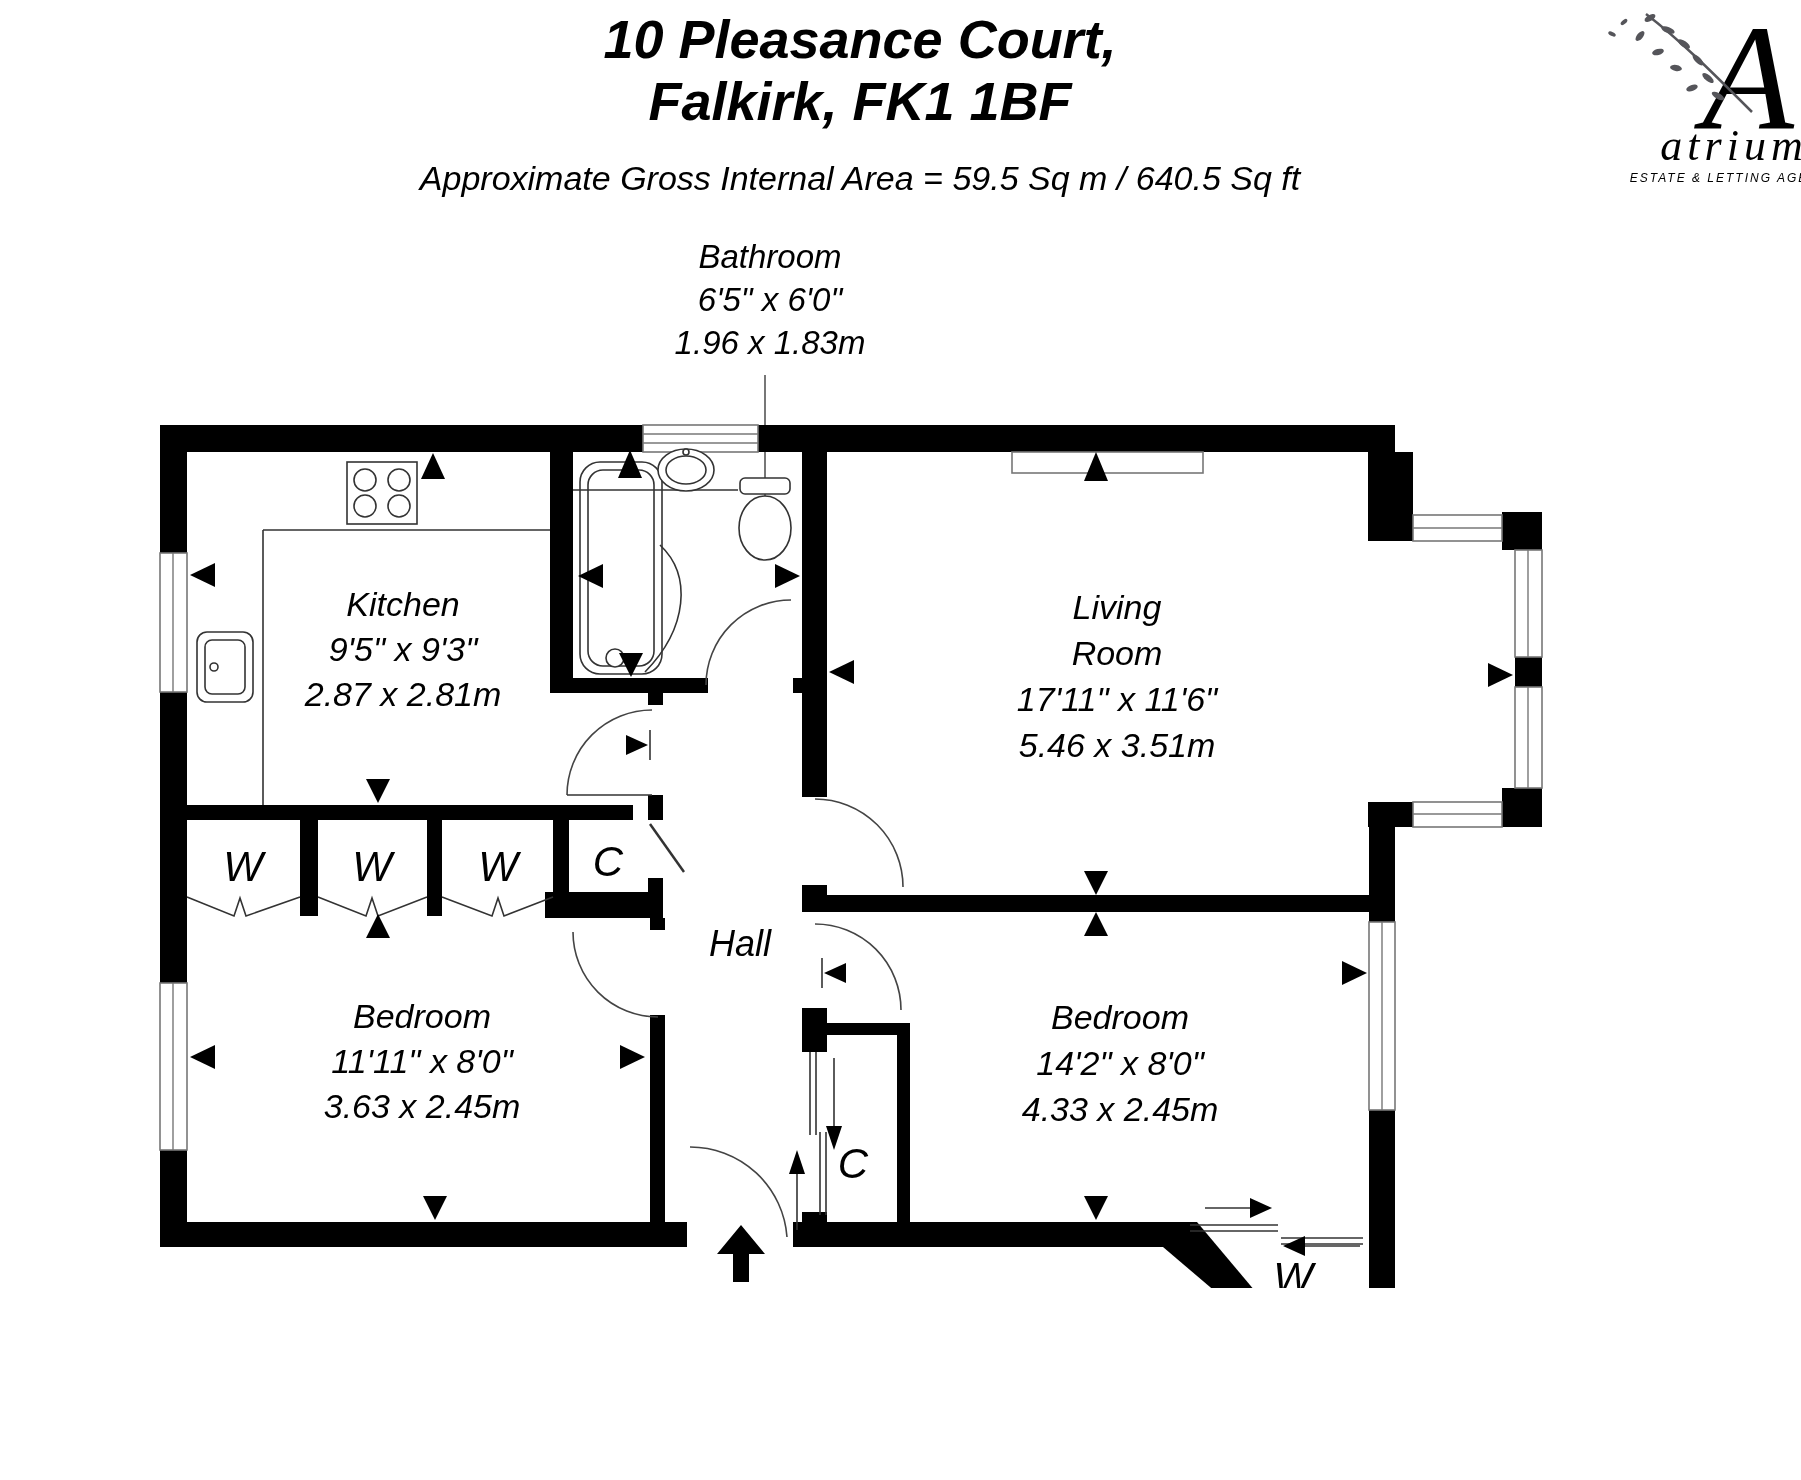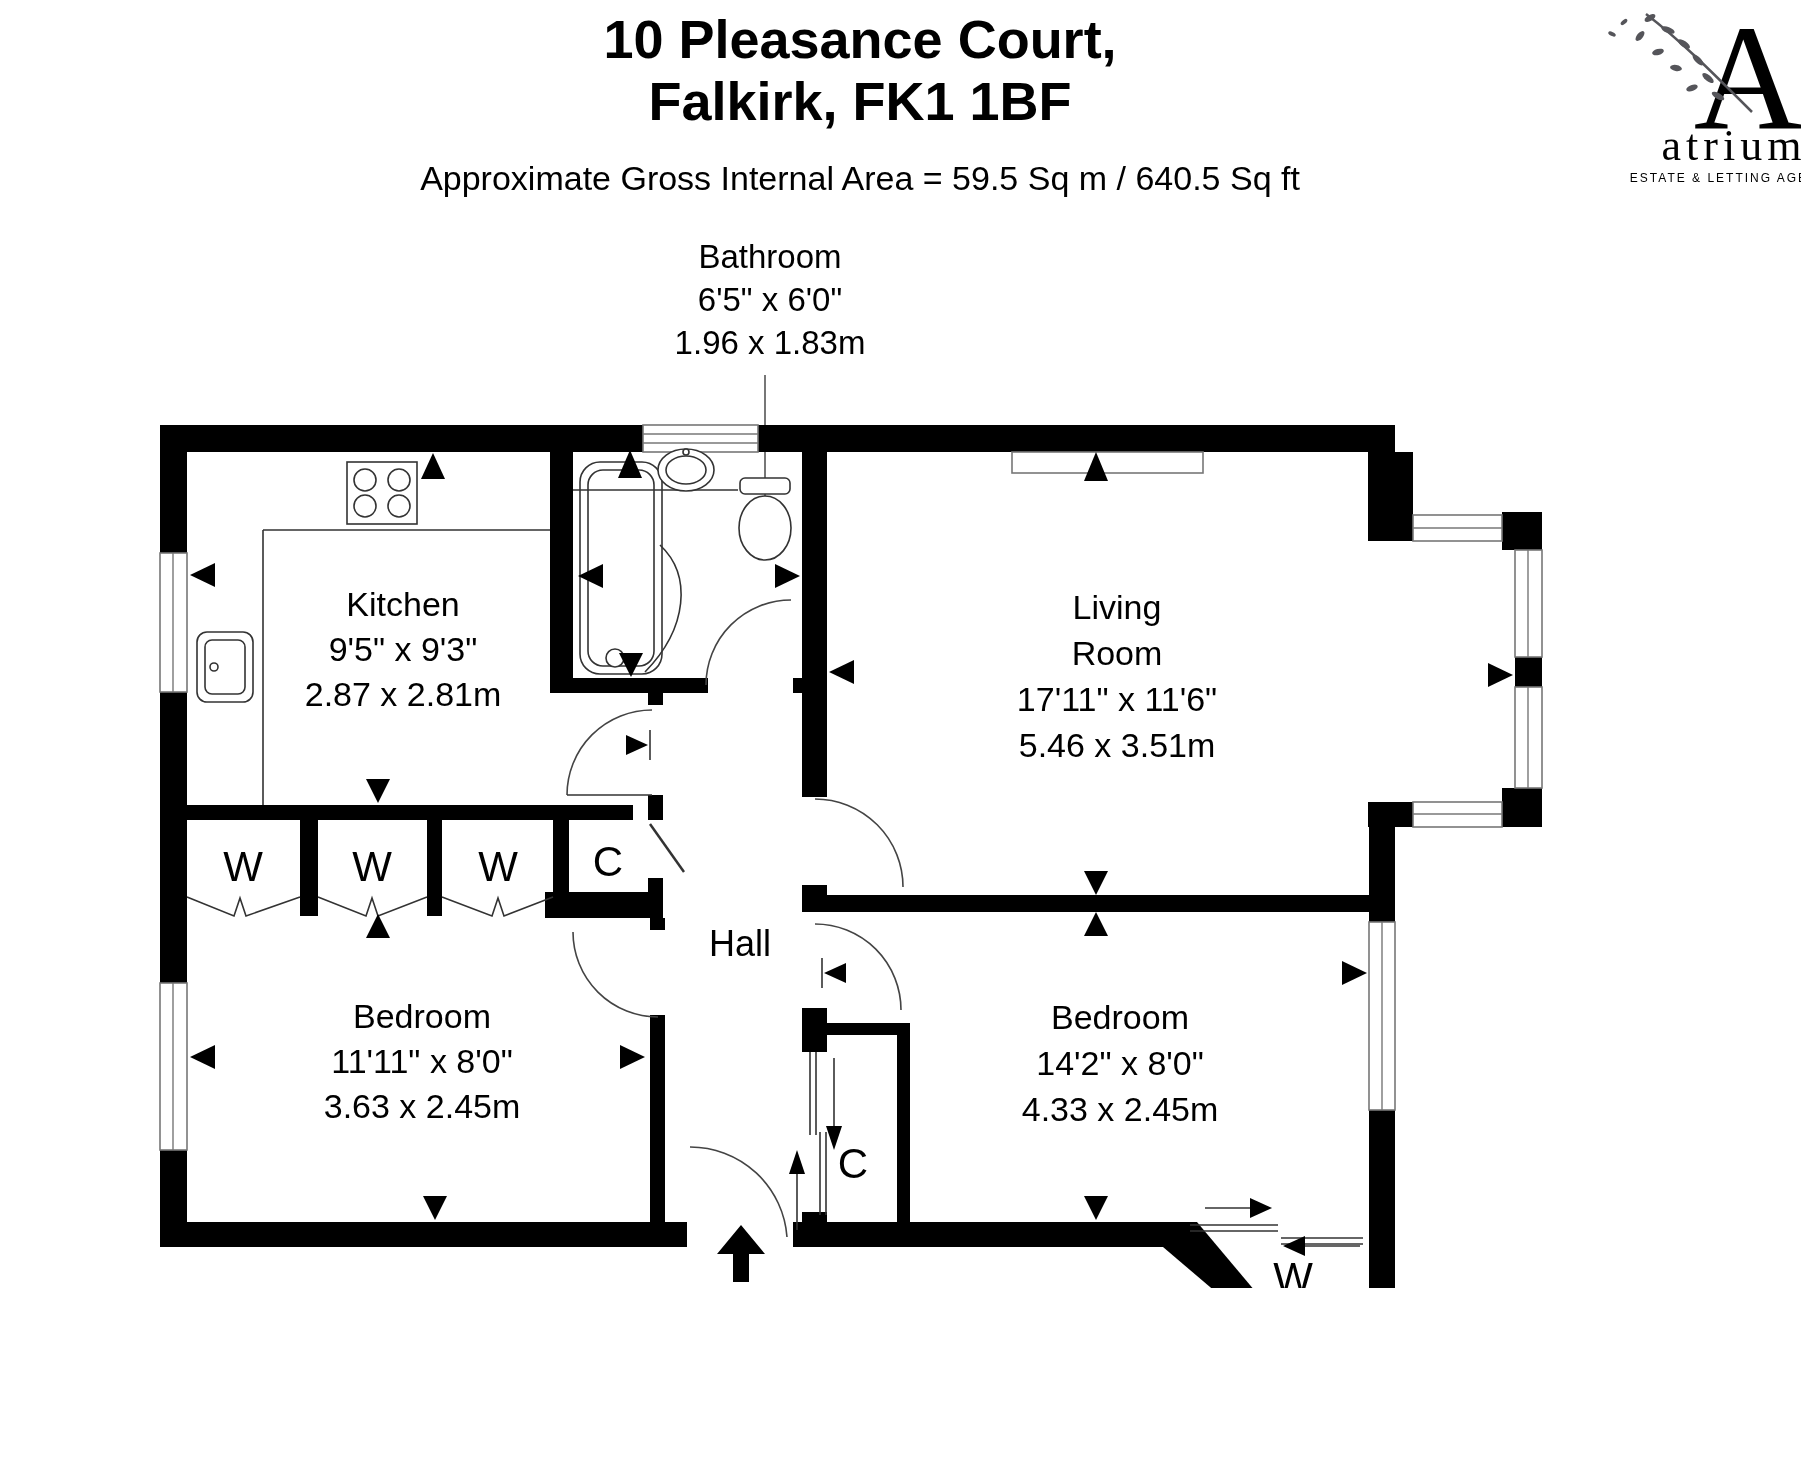--- a/index.html
+++ b/index.html
@@ -1,16 +1,16 @@
 <!DOCTYPE html>
 <html><head>
 <meta charset="utf-8">
 <style>
   html,body{margin:0;padding:0;background:#ffffff;}
-  .page{position:relative;width:1801px;height:1288px;background:#ffffff;overflow:hidden;}
+  .page{position:relative;width:1801px;height:1288px;background:#ffffff;overflow:hidden;font-style:italic;}
   svg{position:absolute;left:0;top:0;}
   text{font-family:"Liberation Sans", sans-serif;fill:#000;}
   .title{font-size:54px;font-weight:bold;}
   .subtitle{font-size:34px;}
   .callout{font-size:33px;}
   .room{font-size:34px;}
   .hall{font-size:36px;}
   .closet{font-size:42px;}
   .footer{font-size:25px;}
   .logoA{font-family:"Liberation Serif", serif;font-size:150px;}

